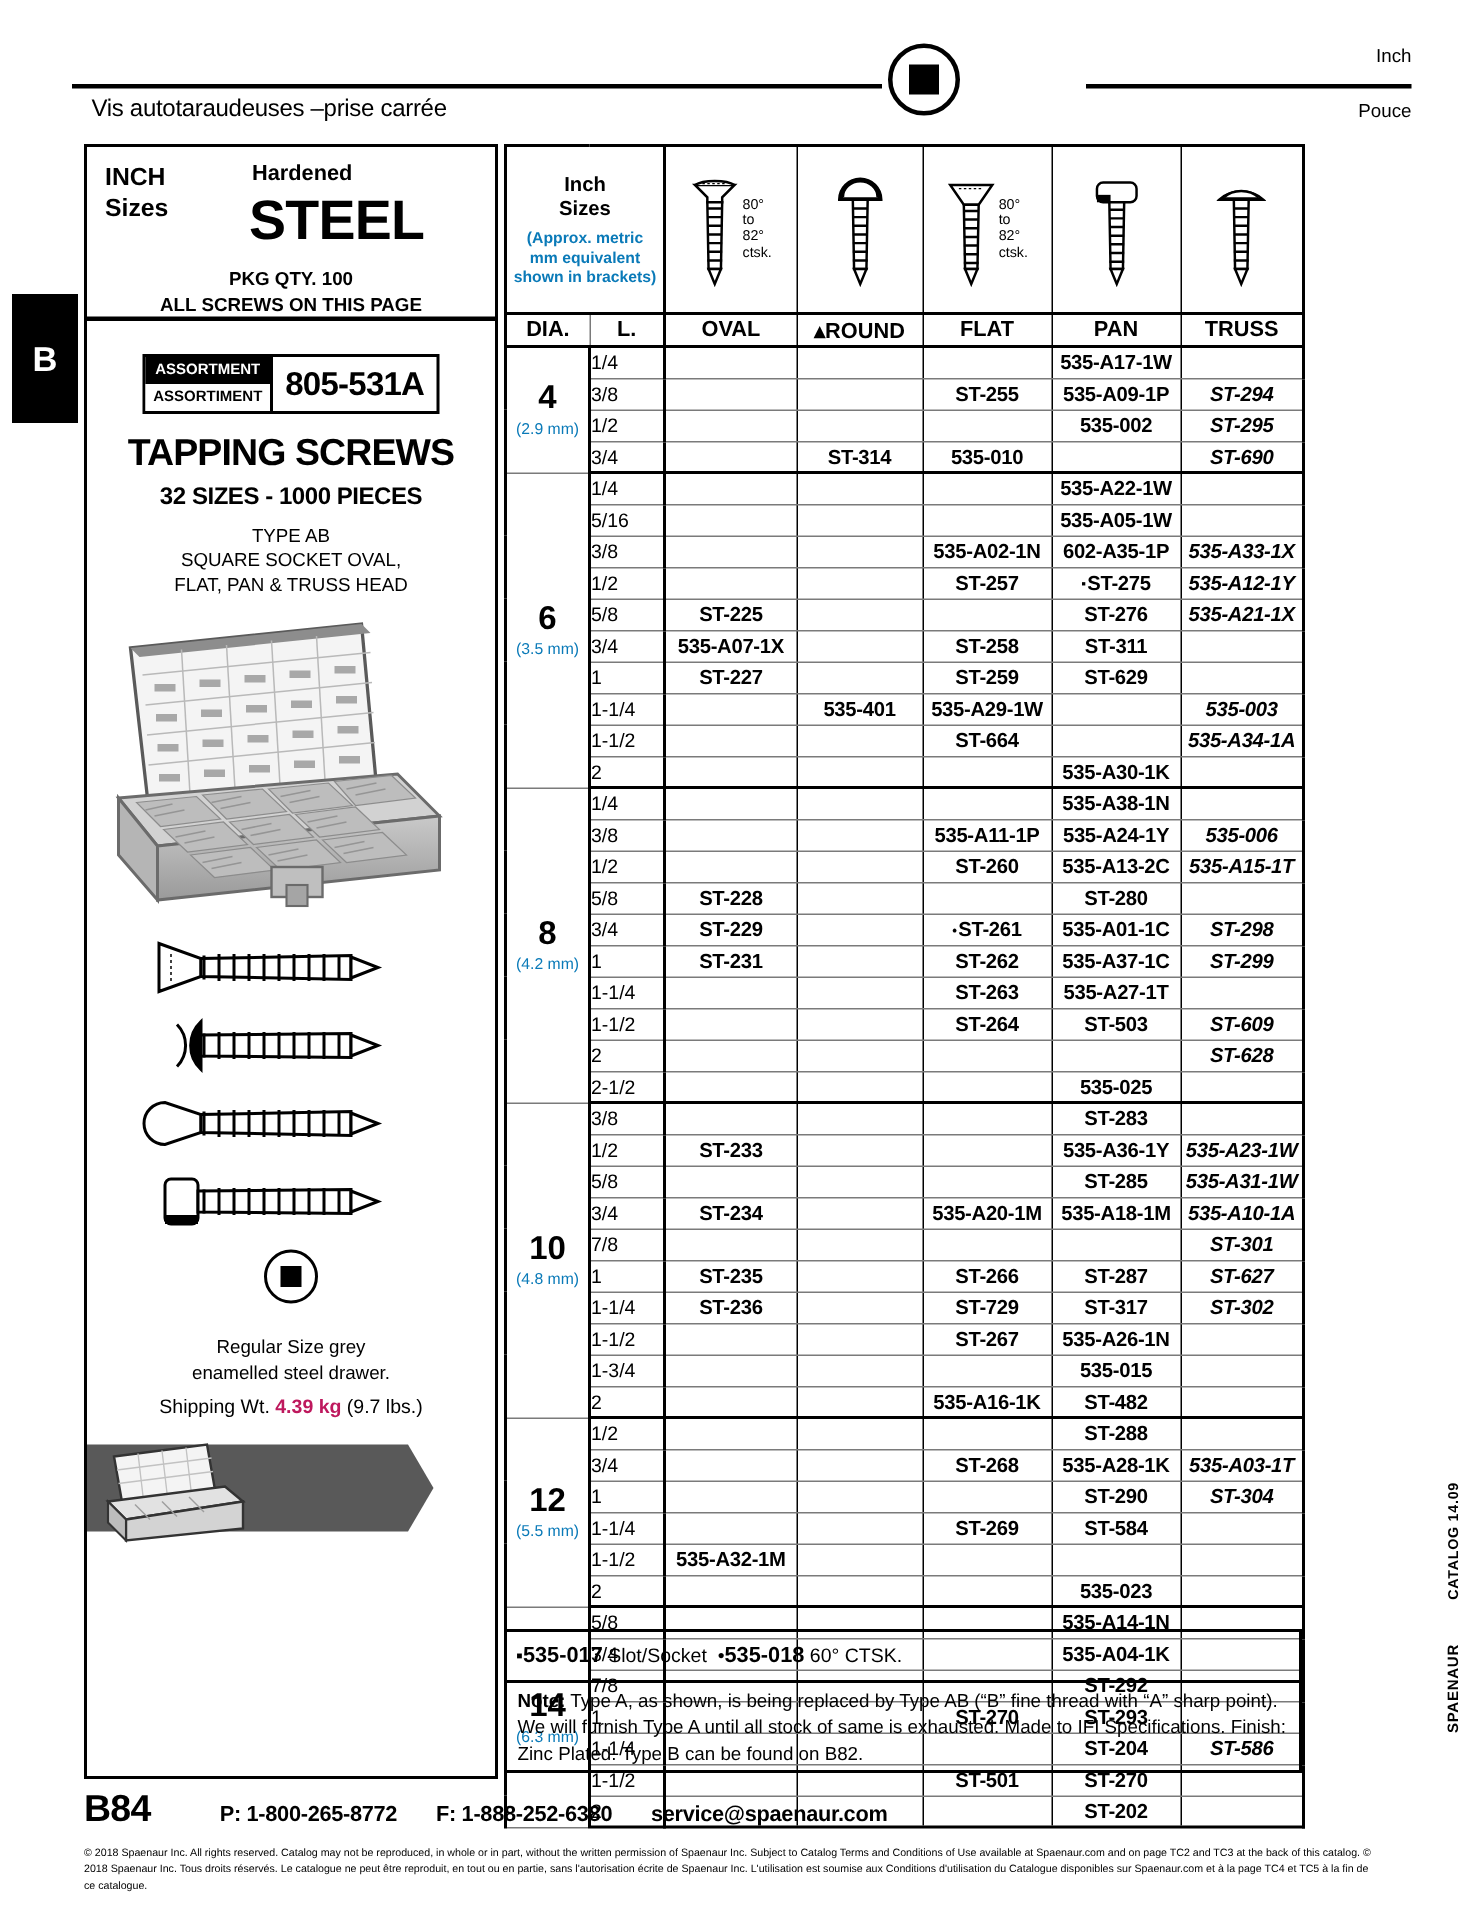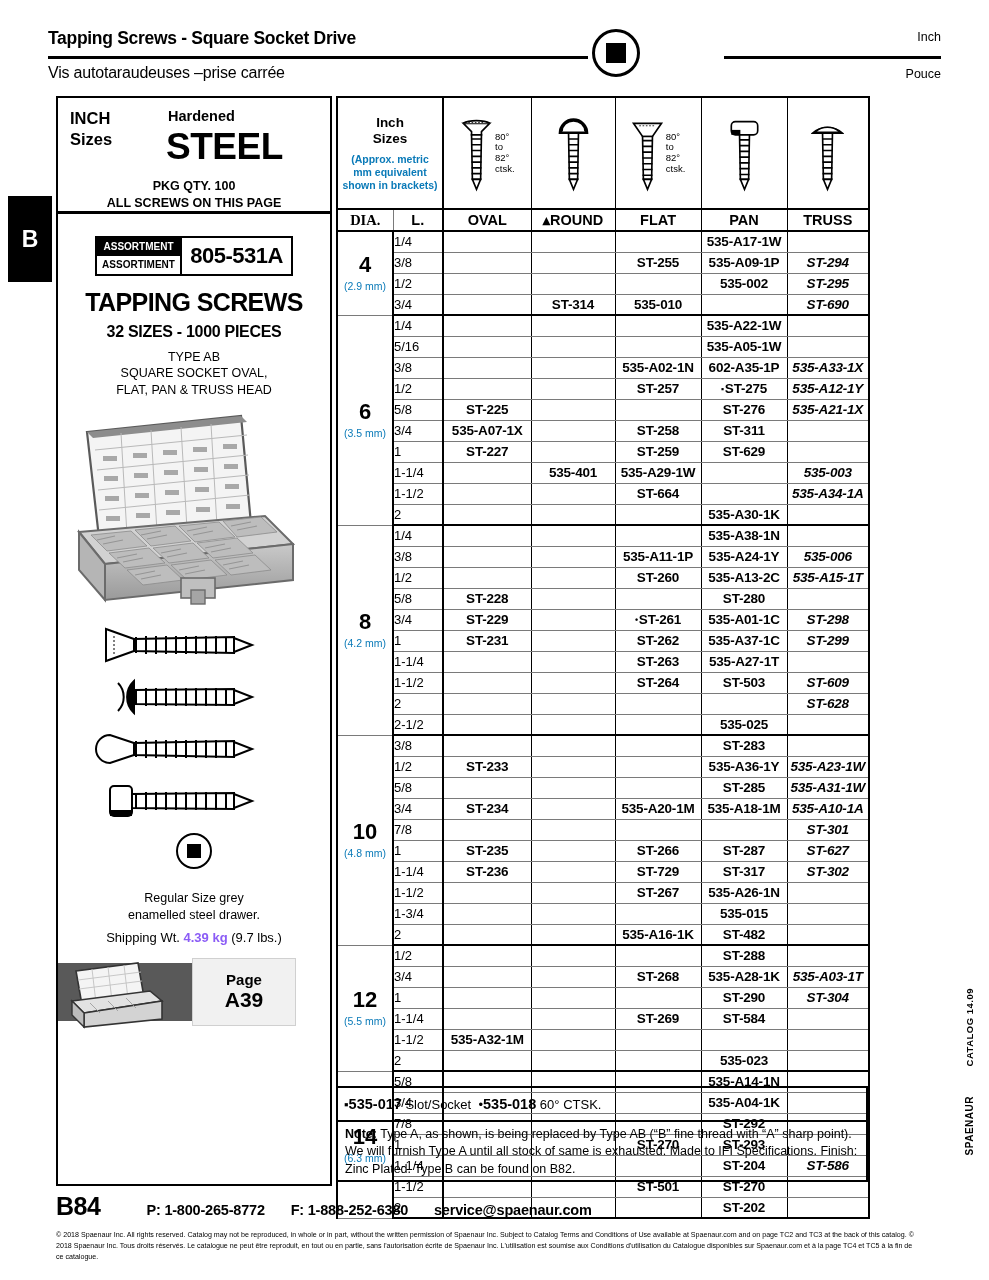--- a/index.html
+++ b/index.html
@@ -14,21 +14,21 @@
   }
 
   
   #header { position:absolute; left:48px; top:28px; width:893px; height:62px; }
   .hdr-title {
     position:absolute; left:0; top:0;
     font-size:17.5px; font-weight:bold; letter-spacing:-0.3px;
     font-family:"Liberation Sans", sans-serif;
   }
   .hdr-title-fr {
-    position:absolute; left:0; top:36px;
+    position:absolute; left:13px; top:36px;
     font-size:16px; font-weight:normal; letter-spacing:-0.2px;
   }
   .hdr-unit { position:absolute; right:0; top:2px; font-size:12.5px; }
   .hdr-unit-fr { position:absolute; right:0; top:39px; font-size:12.5px; }
   .hdr-rule { position:absolute; left:0; top:28px; height:2.5px; background:#000; }
   .rule-left { width:540px; }
   .rule-right { left:676px; width:217px; }
   #drive-icon {
     position:absolute; left:592px; top:29px;
     width:48px; height:48px; border:3px solid #000; border-radius:50%;
@@ -89,21 +89,21 @@
   .screw-ill { height:52px; position:relative; }
 
   #round-drive {
     margin:4px auto 0; width:36px; height:36px; border:2.5px solid #000; border-radius:50%;
     position:relative;
   }
   #round-drive i { position:absolute; left:9px; top:9px; width:14px; height:14px; background:#000; }
 
   .drawer-desc { text-align:center; font-size:12.5px; margin-top:21px; line-height:1.35; }
   .shipwt { text-align:center; font-size:13px; margin-top:6px; }
-  .shipwt .kg { color:#8b5cf6; font-weight:bold; }
+  .shipwt .kg { color:#be185d; font-weight:bold; }
 
   
   #page-ref { margin-top:10px; position:relative; height:76px; }
   #page-ref .band { position:absolute; left:0; top:8px; width:214px; height:58px; background:#595959; }
   #page-ref .arrow {
     position:absolute; left:214px; top:8px; width:0; height:0;
     border-top:29px solid transparent; border-bottom:29px solid transparent;
     border-left:17px solid #595959;
   }
   #page-ref .card {
@@ -139,21 +139,21 @@
   }
   .hcol-ic.last { border-right:2.5px solid #000 !important; }
   .ic-wrap { display:flex; align-items:center; justify-content:center; gap:2px; }
   .ang { font-size:9.5px; line-height:1.12; text-align:left; }
 
   .lbl-row td {
     height:22px; text-align:center; font-size:14.5px; font-weight:bold;
     border-bottom:2px solid #000 !important;
     border-left:1.5px solid #000 !important; border-right:1.5px solid #000 !important;
   }
-  .lbl-row td.dia { border-left:2.5px solid #000 !important; border-right:1px solid #7a7a7a !important;font-family:Liberation Serif, serif;}
+  .lbl-row td.dia { border-left:2.5px solid #000 !important; border-right:1px solid #7a7a7a !important;}
   .lbl-row td.len { border-right:2.5px solid #000 !important; }
   .lbl-row td.last { border-right:2.5px solid #000 !important; }
 
   
   td.dia-cell {
     width:56px; text-align:center; vertical-align:middle;
     border-left:2.5px solid #000 !important;
     border-right:2.5px solid #000 !important;
   }
   td.dia-cell .d { font-size:22px; font-weight:bold; line-height:1; }
@@ -199,21 +199,20 @@
   #footer { position:absolute; left:56px; top:1192px; width:890px; }
   #footer .pg { font-size:25px; font-weight:bold; display:inline-block; width:86px; letter-spacing:-0.5px;}
   #footer .contact { font-size:14.5px; font-weight:bold; letter-spacing:-0.2px; }
   #footer .contact span { margin-right:22px; }
   #legal { margin-top:9px; font-size:7.1px; line-height:1.52; text-align:left; width:860px; }
 </style>
 </head>
 <body>
 
 <div id="header">
-  <div class="hdr-title">Tapping Screws - Square Socket Drive</div>
   <div class="hdr-rule rule-left"></div>
   <div class="hdr-rule rule-right"></div>
   <div class="hdr-title-fr">Vis autotaraudeuses –prise carrée</div>
   <div class="hdr-unit">Inch</div>
   <div class="hdr-unit-fr">Pouce</div>
 </div>
 <div id="drive-icon">
     <i></i>
   </div>
 
@@ -420,24 +419,20 @@
           <polygon points="8,44 86,34 98,44 20,56" fill="#e2e2e2" stroke="#333" stroke-width="1.6"></polygon>
           <polygon points="20,56 98,44 98,62 20,70" fill="#d3d3d3" stroke="#333" stroke-width="1.6"></polygon>
           <polygon points="8,44 20,56 20,70 8,58" fill="#bcbcbc" stroke="#333" stroke-width="1.4"></polygon>
           <g stroke="#9e9e9e" stroke-width="0.9" fill="none">
             <line x1="26" y1="46" x2="36" y2="56"></line>
               <line x1="44" y1="44" x2="54" y2="54"></line>
             <line x1="62" y1="41" x2="72" y2="51"></line>
           </g>
         </svg>
       </div>
-      <div class="card">
-        <div class="p1">Page</div>
-        <div class="p2">A39</div>
-      </div>
     </div>
   </div>
 </div>
 
 <div id="table-wrap">
   <table class="grid">
     <colgroup>
       <col style="width:56px">
         <col style="width:50px">
       <col style="width:88px">

